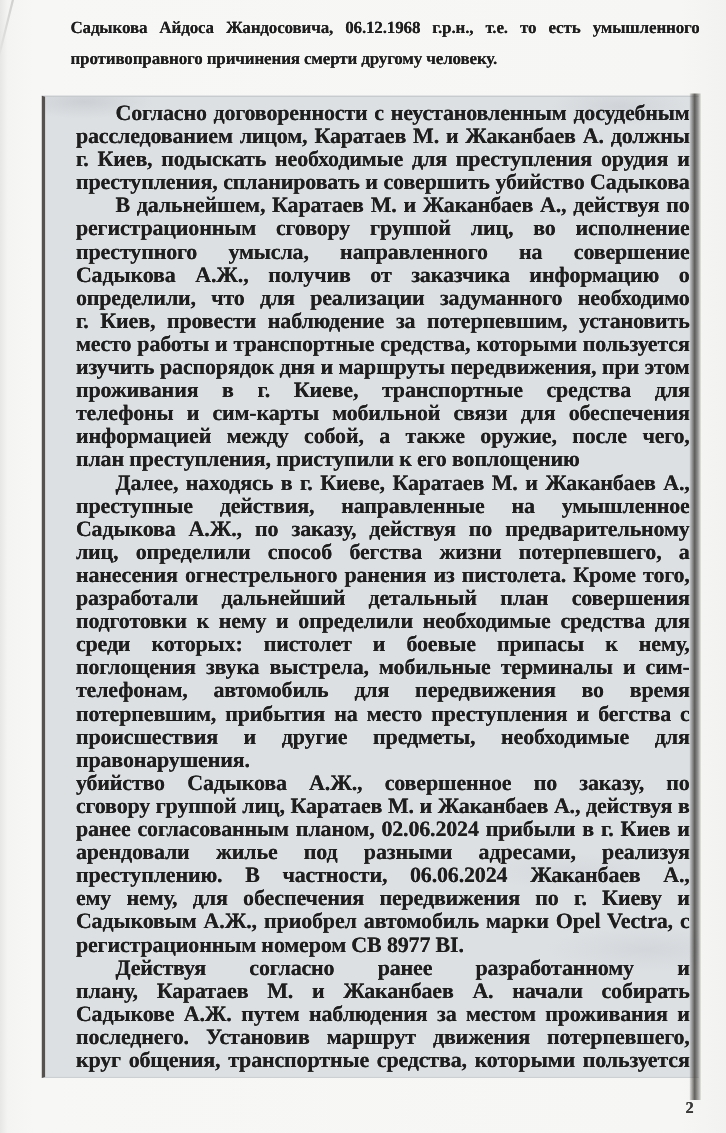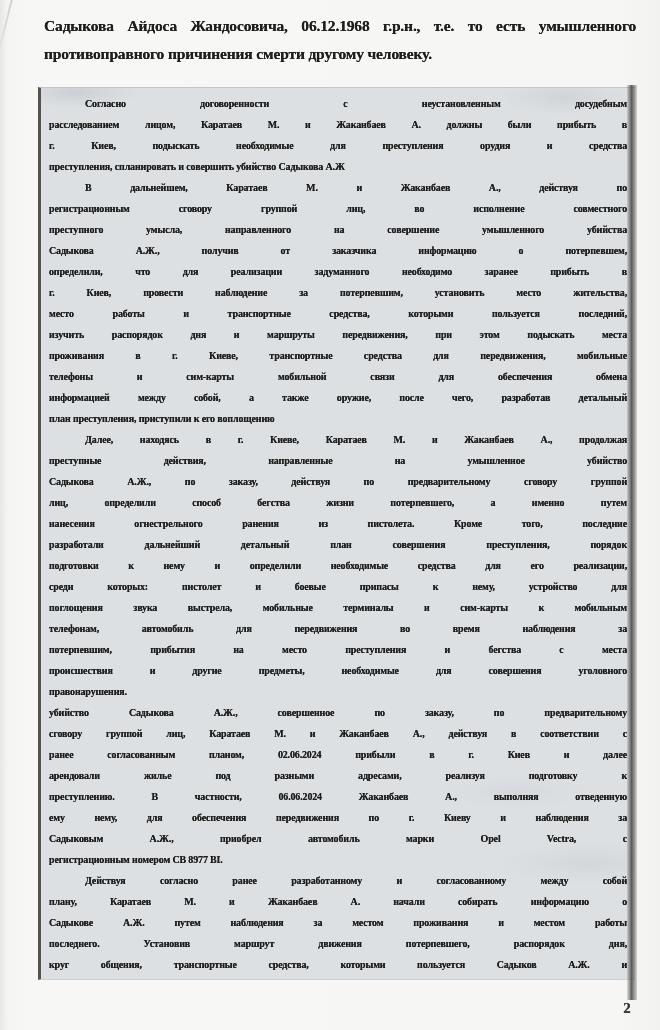--- a/index.html
+++ b/index.html
@@ -19,29 +19,30 @@
   .textblock{position:absolute;font-weight:700;}
   .line{
     text-align:justify;
     text-align-last:justify;
     text-justify:inter-word;
     height:21px;line-height:21px;
     overflow:hidden;
     letter-spacing:-0.15px;
     text-shadow:0 0 .4px #2a2a2a;
     white-space:normal;
+    margin-left:20px;
   }
   .line.first{text-indent:36px;}
   .line.pend{text-align-last:left;}
   .intro{left:44px;top:12px;width:592px;font-size:15.5px;}
   .intro .line{height:28px;line-height:28px;}
   .hl{
     left:38px;top:87px;width:578px;
     padding:5px 8px 4px 8px;
-    font-size:10px;
+    font-size:20px;
     background-color:#dde0e3;
     background-image:
       radial-gradient(ellipse 90px 26px at 88% 1%, #d0d4d8 0%, rgba(208,212,216,0) 70%),
       radial-gradient(ellipse 130px 30px at 92% 87%, #d3d7db 0%, rgba(211,215,219,0) 70%),
       radial-gradient(ellipse 110px 24px at 80% 79%, #d5d9dd 0%, rgba(213,217,221,0) 70%),
       radial-gradient(ellipse 90px 22px at 6% 0.5%, #ccd0d4 0%, rgba(204,208,212,0) 70%);
     border-left:3px solid #56534e;
     border-top:1px solid #c3c6c9;
     border-bottom:1px solid #cdd0d3;
   }

